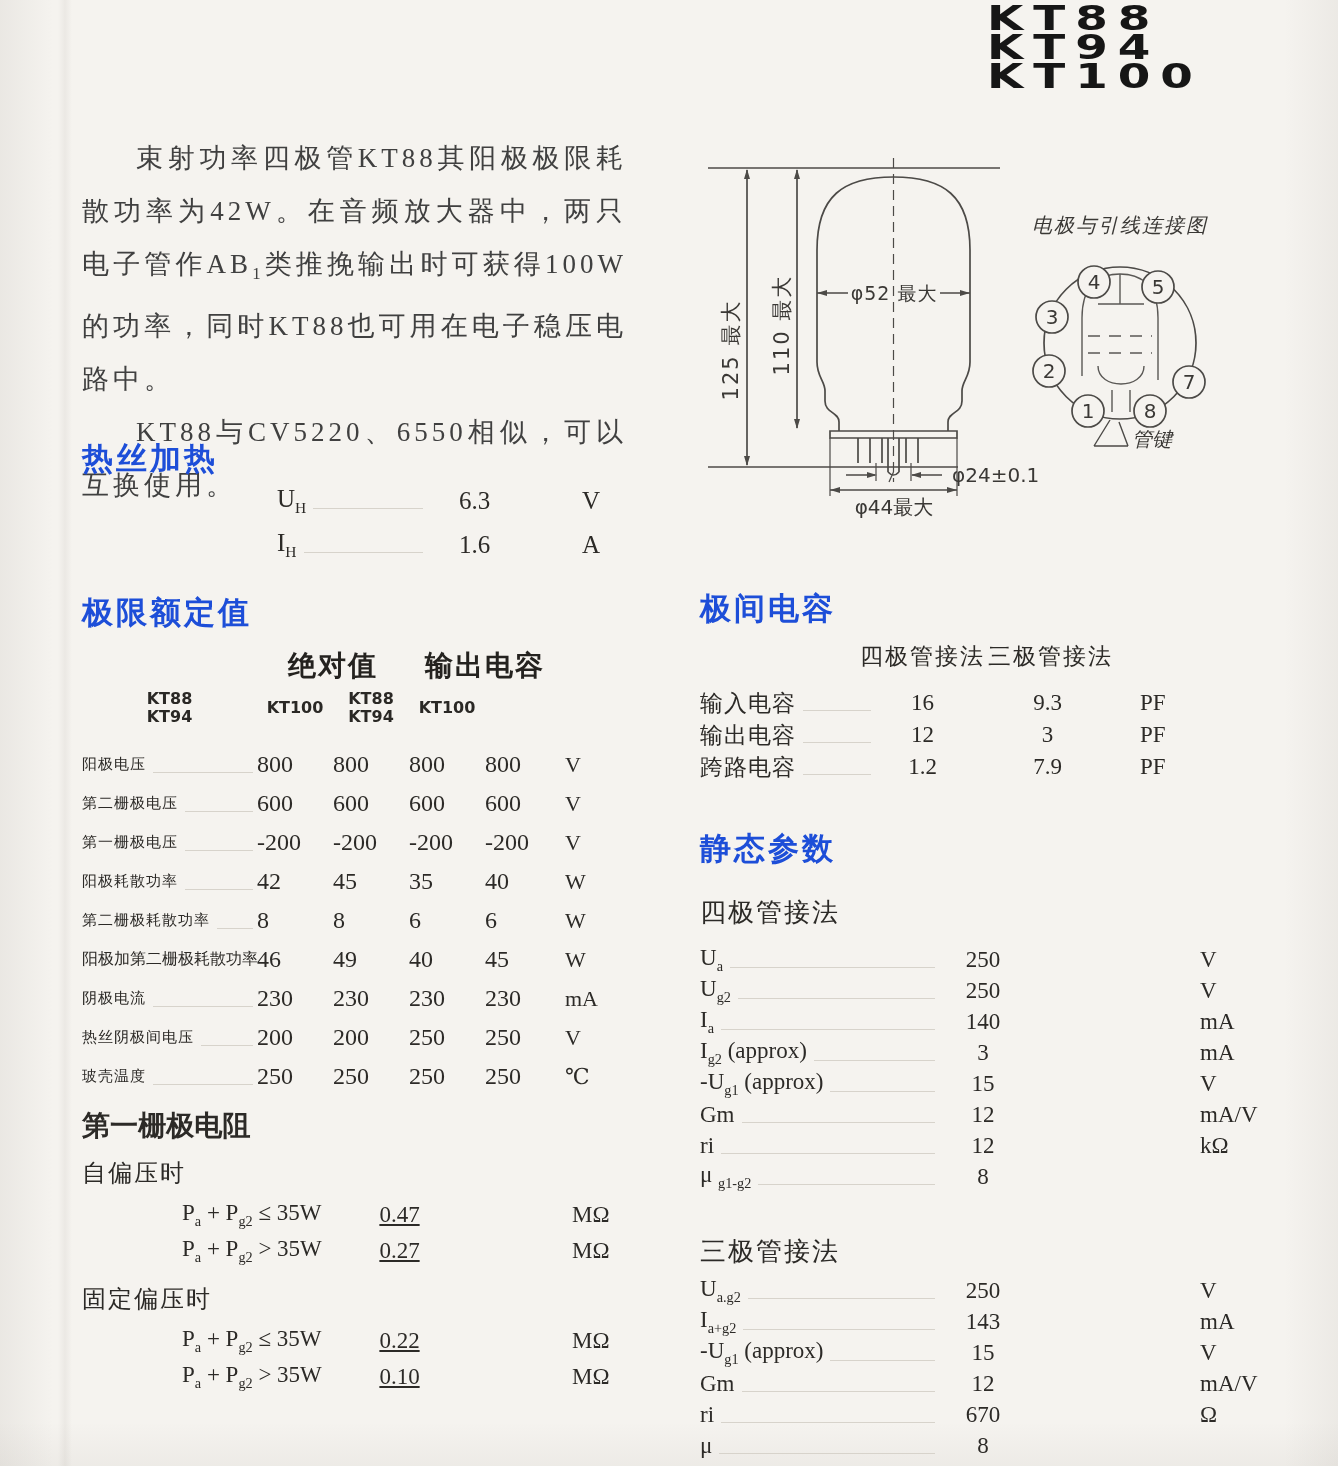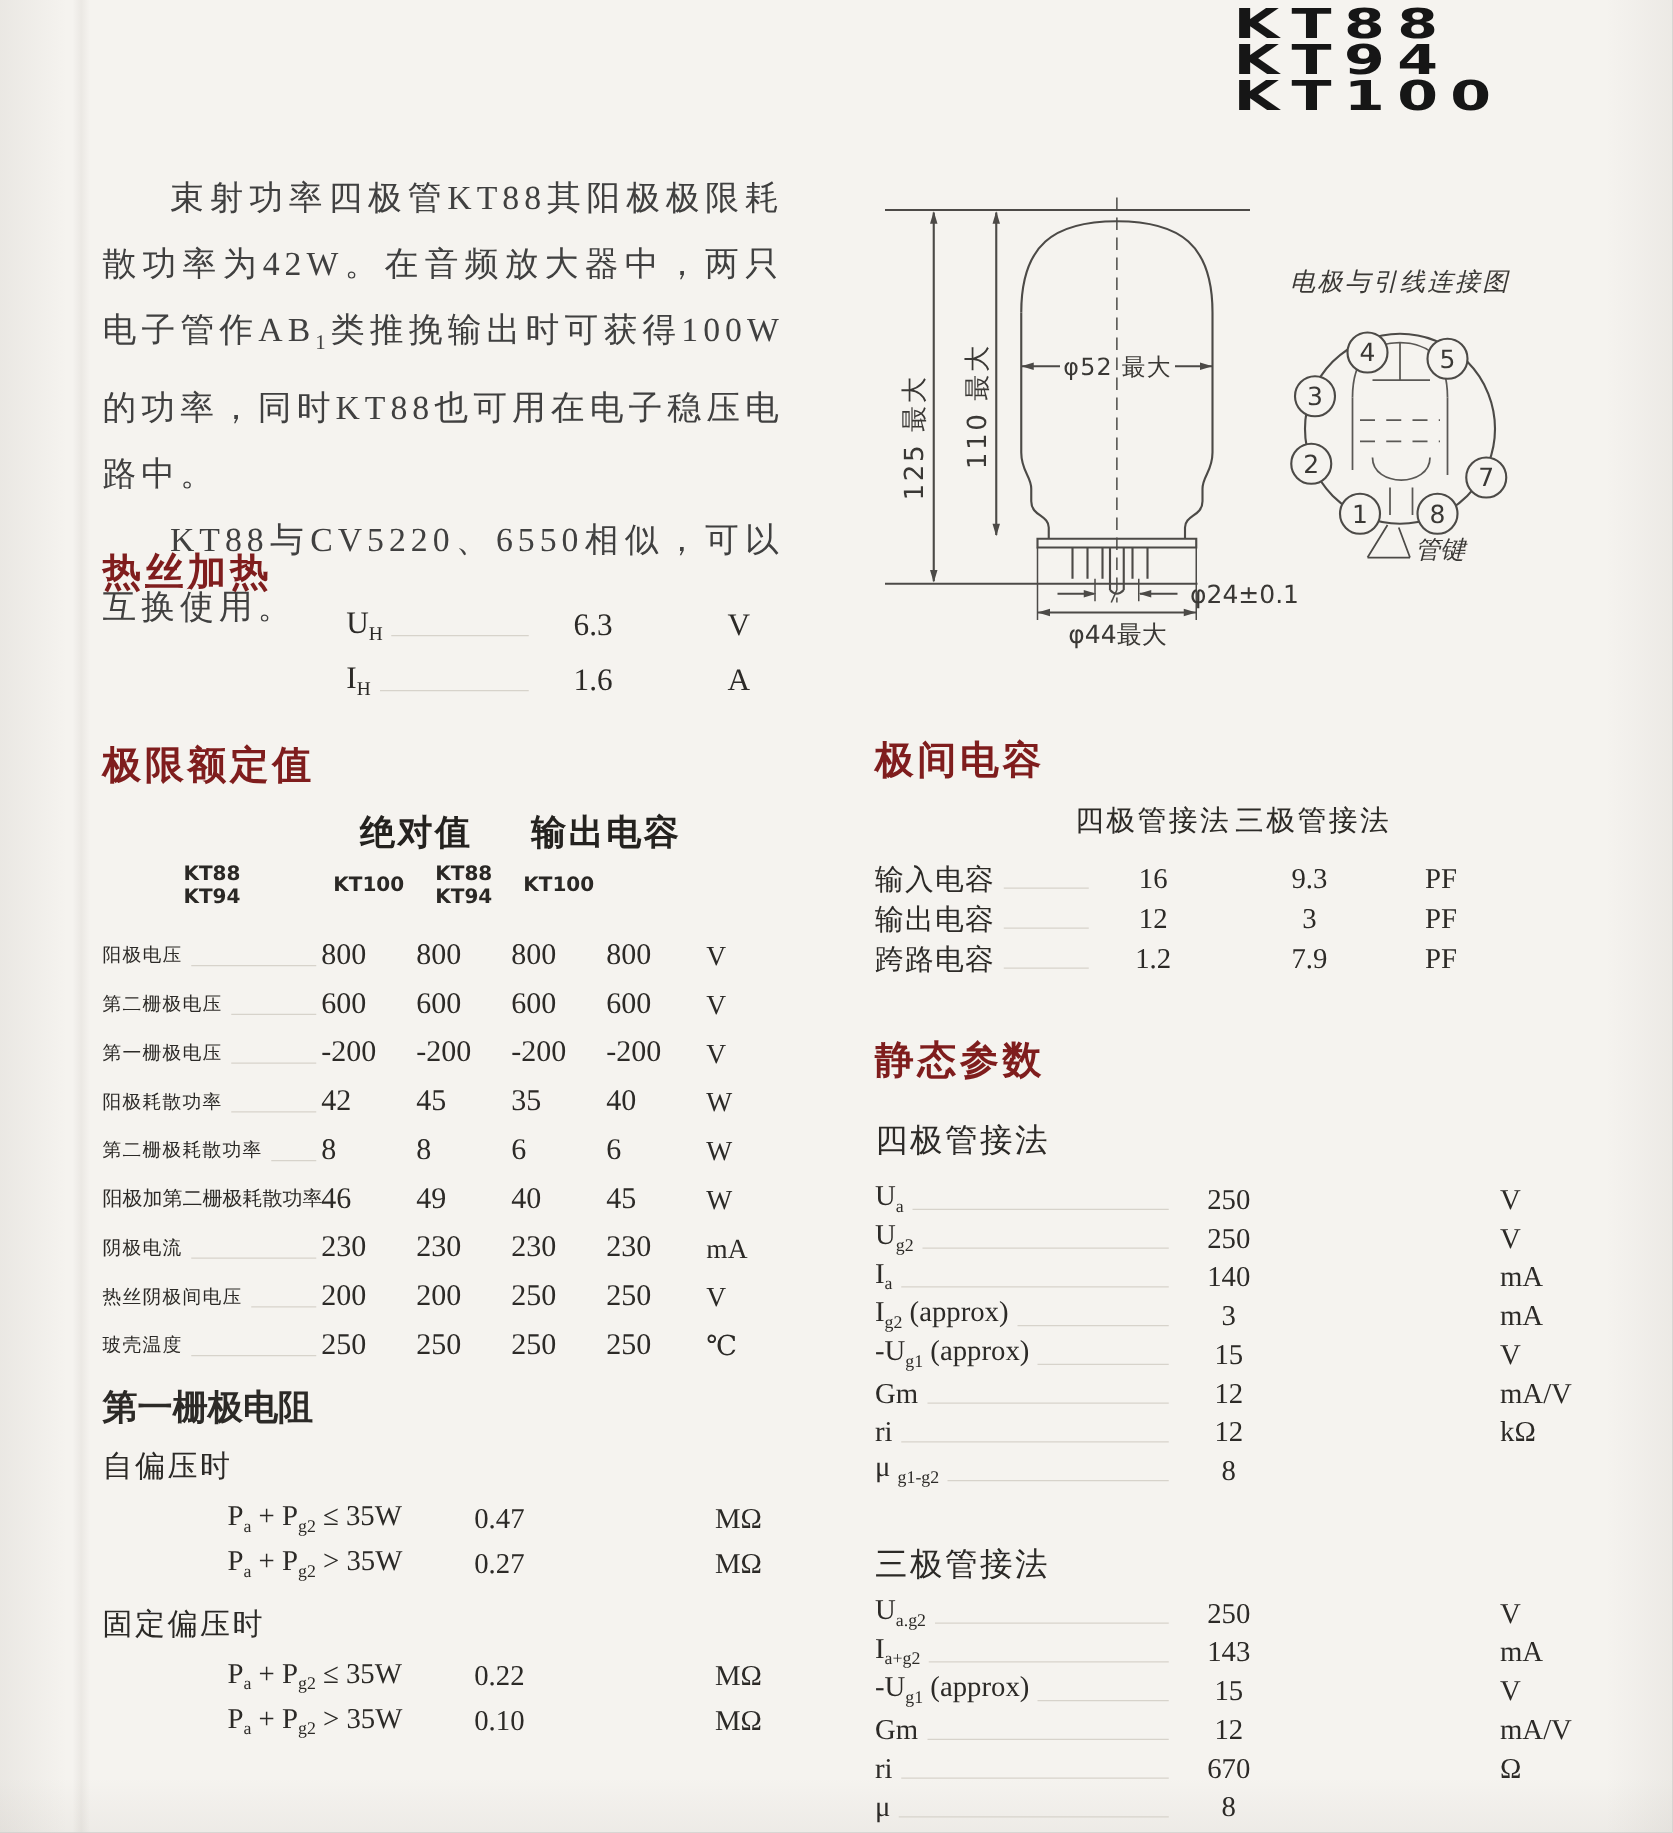--- a/index.html
+++ b/index.html
@@ -23,21 +23,21 @@
     font-family:"DejaVu Sans","Liberation Sans",sans-serif; font-weight:bold;
     font-size:33px; line-height:29px; letter-spacing:7px;
     transform:scaleX(1.42); transform-origin:left top; }
 
   
   .col-left  { position:absolute; left:82px;  top:132px; width:545px; height:1330px; }
   .col-right { position:absolute; left:700px; top:150px; width:570px; height:1316px; }
   .col-left > section, .col-left > div, .col-right > section { position:absolute; left:0; width:100%; }
 
   h2.sec { font-family:"DejaVu Sans","Liberation Sans",sans-serif; font-weight:bold;
-    font-size:31px; letter-spacing:3px; color:#7f1d1d; line-height:1.2; }
+    font-size:31px; letter-spacing:3px; color:#1d4ed8; line-height:1.2; }
   h3.subsec { font-size:26px; letter-spacing:2px; font-weight:normal; color:#2c2a27; }
 
   
   .intro { top:0; }
   .intro p { font-size:27px; line-height:53px; letter-spacing:4px;
     text-indent:2em; text-align:justify; color:#404040; }
 
   sub { font-size:.62em; }
 
   .leader { flex:1 1 auto; height:2px; border-bottom:1.6px solid #d7d3cb; margin:14px 4px 0 7px; min-width:0; }
@@ -68,21 +68,21 @@
   .rrow .u { font-size:22px; padding-left:4px; }
 
   
   .resist { top:975px; font-size:24px; }
   .resist h4 { font-size:24px; font-weight:normal; letter-spacing:2px; }
   .resist .g1h { margin-top:12px; }
   .resist .g2h { margin-top:14px; }
   .resist .rows { margin-top:8px; }
   .xrow { display:grid; grid-template-columns:100px 170px 95px 1fr 55px; align-items:center; height:36px; font-size:23px; }
   .xrow .lab { grid-column:2; }
-  .xrow .v { grid-column:3; text-align:center; }
+  .xrow .v { grid-column:3; text-align:center;text-decoration:underline; }
   .xrow .u { grid-column:5; }
 
   
   svg { overflow:visible; }
   svg text { font-family:"DejaVu Sans","Liberation Sans",sans-serif; fill:#3a3835; }
   .tube-drawing { position:absolute; left:0; top:0; }
   .pin-diagram  { position:absolute; left:322px; top:58px; }
 
   
   .caps { top:440px; }

